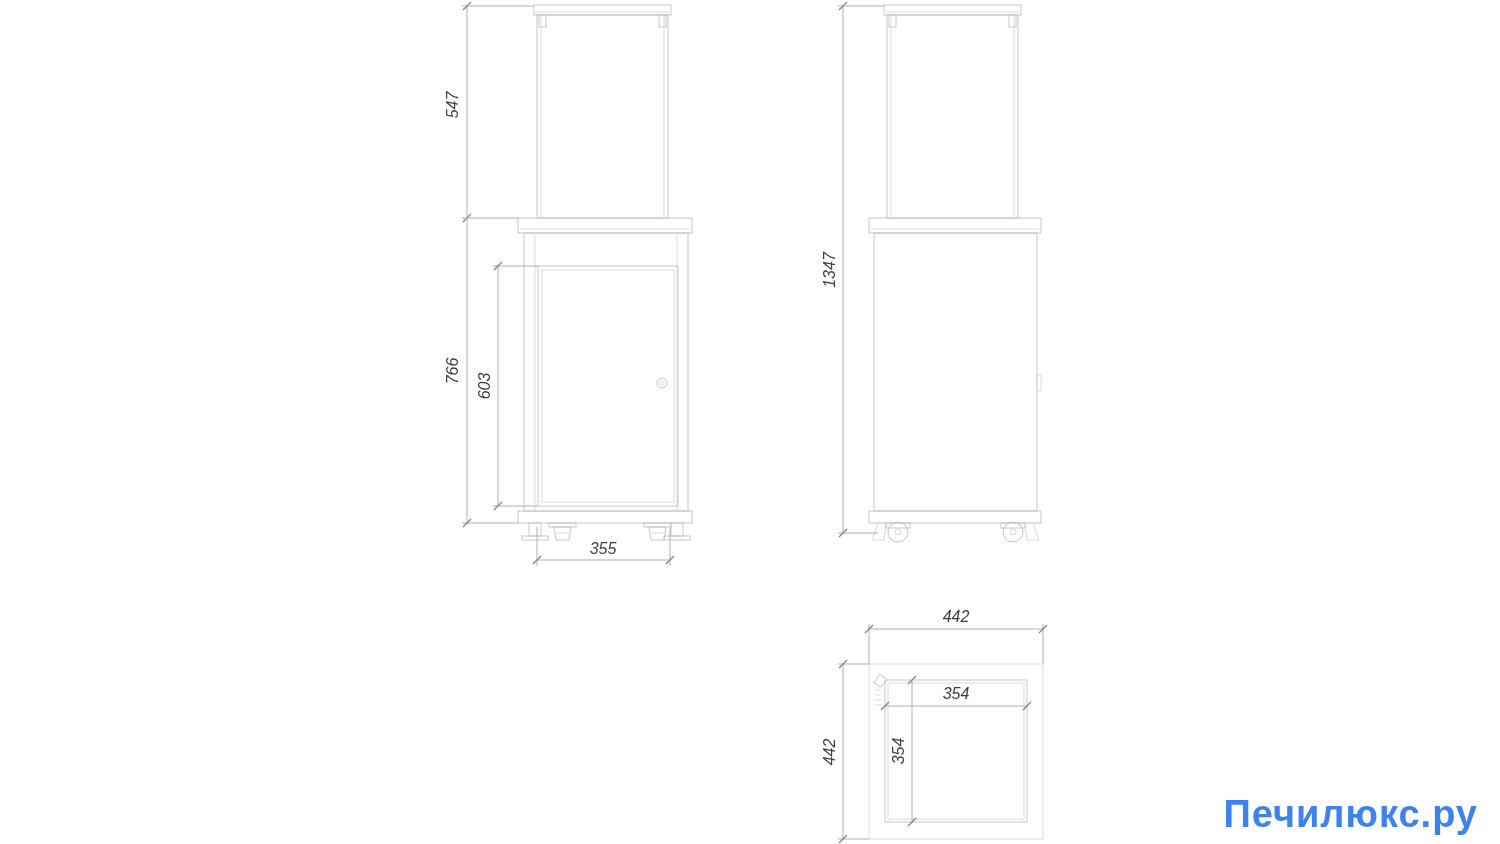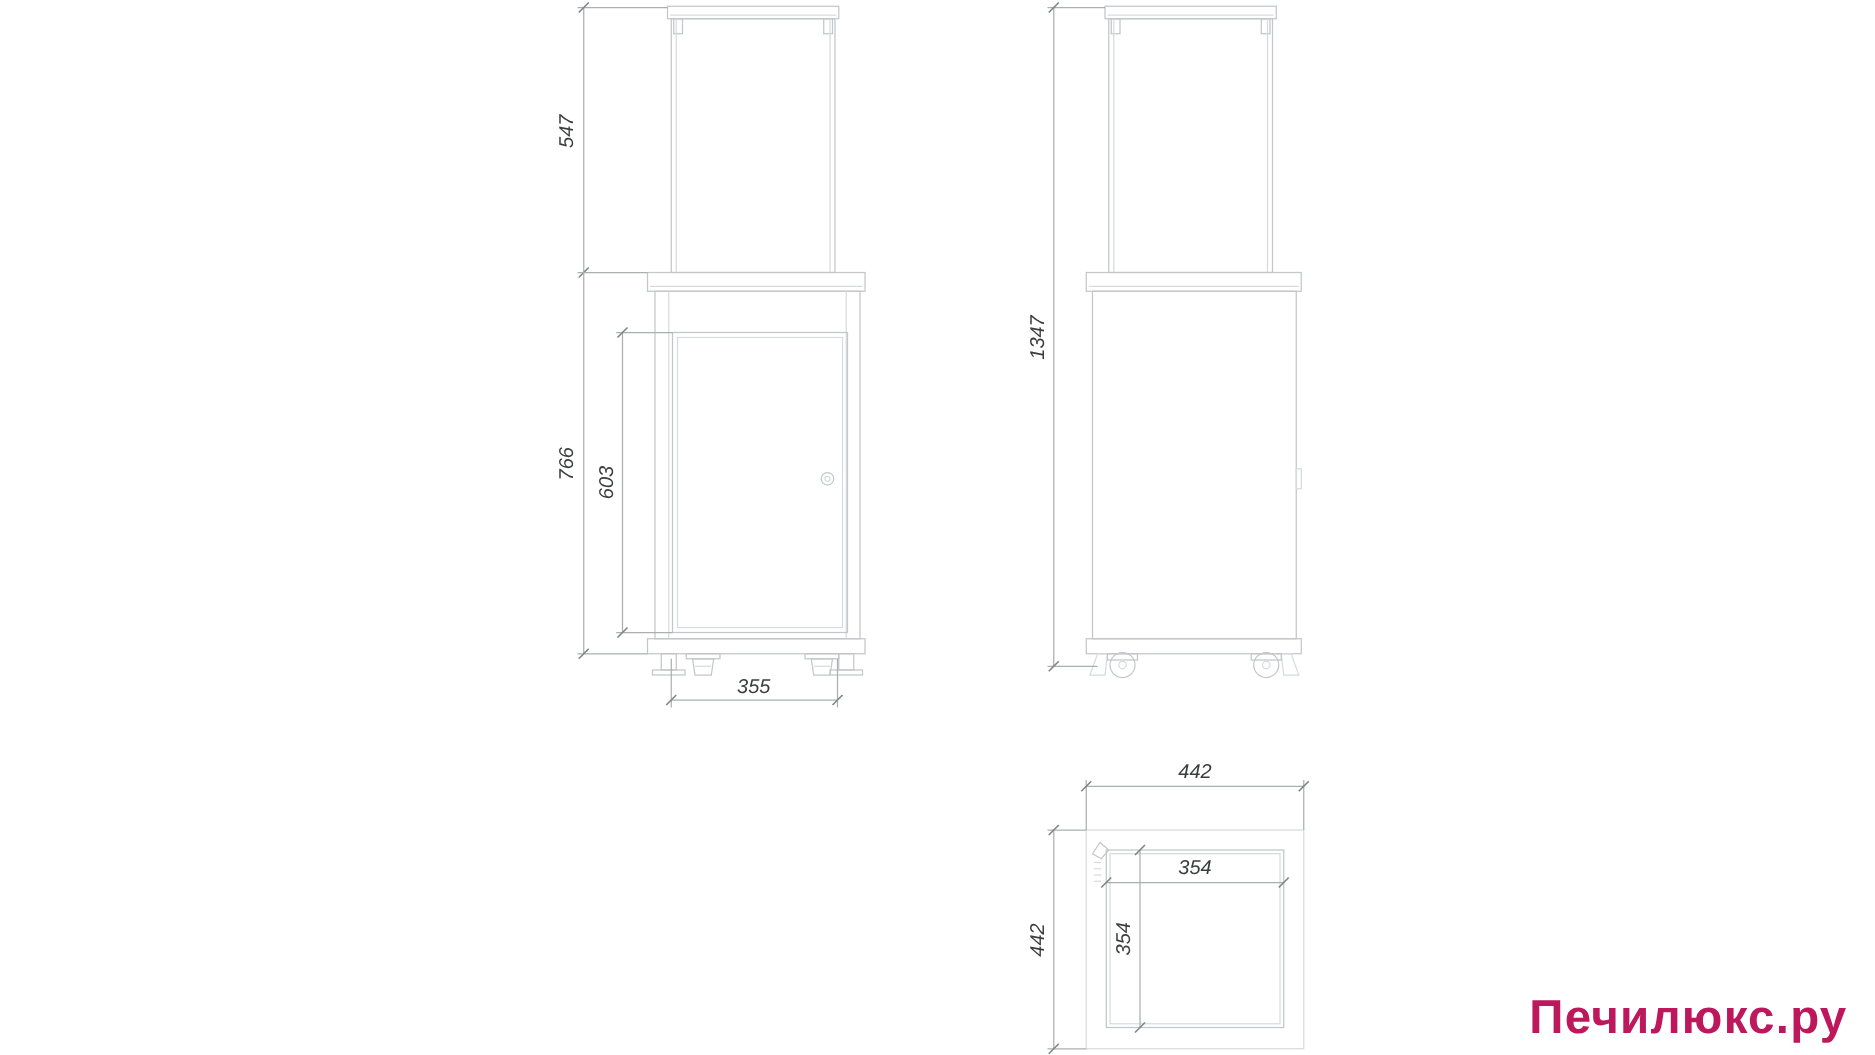--- a/index.html
+++ b/index.html
@@ -31,21 +31,21 @@
     fill: #3b3d3e;
   }
   .watermark {
     position: absolute;
     right: 22px;
     bottom: 8px;
     font-family: "Liberation Sans", sans-serif;
     font-weight: 700;
     font-size: 38px;
     letter-spacing: 1px;
-    color: #be185d;
+    color: #3b82f6;
     user-select: none;
   }
 </style>
 </head>
 <body>
 
 <div class="canvas">
 
 <svg width="1500" height="844" viewBox="0 0 1500 844">
 

